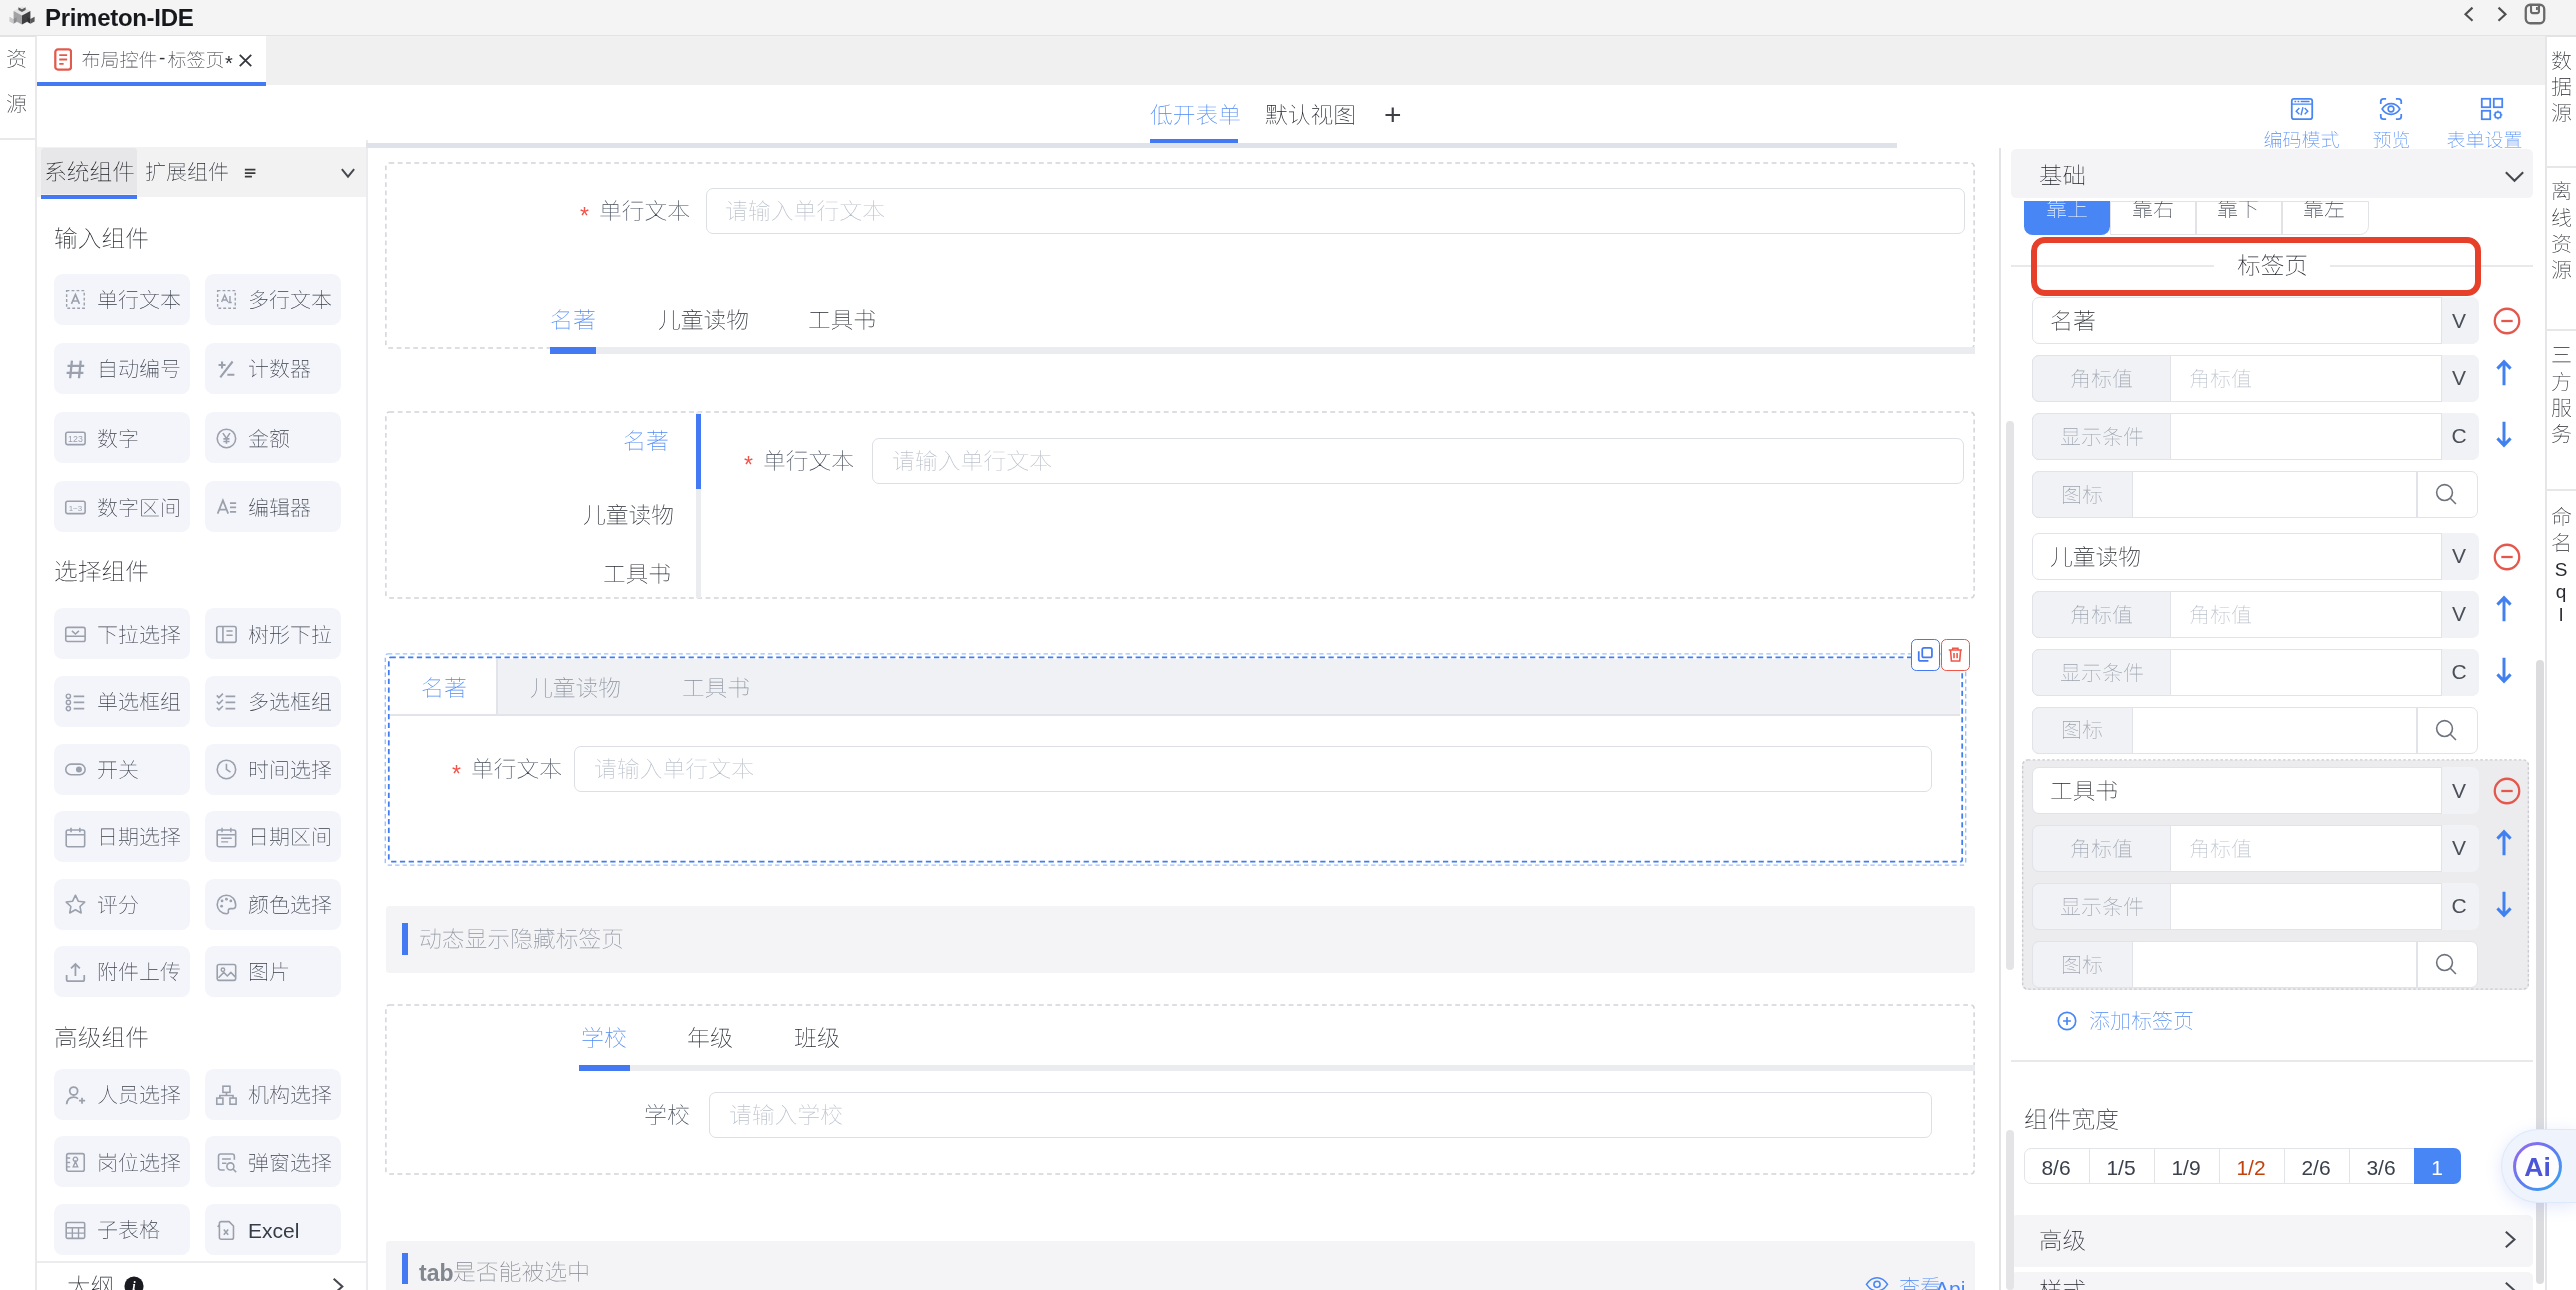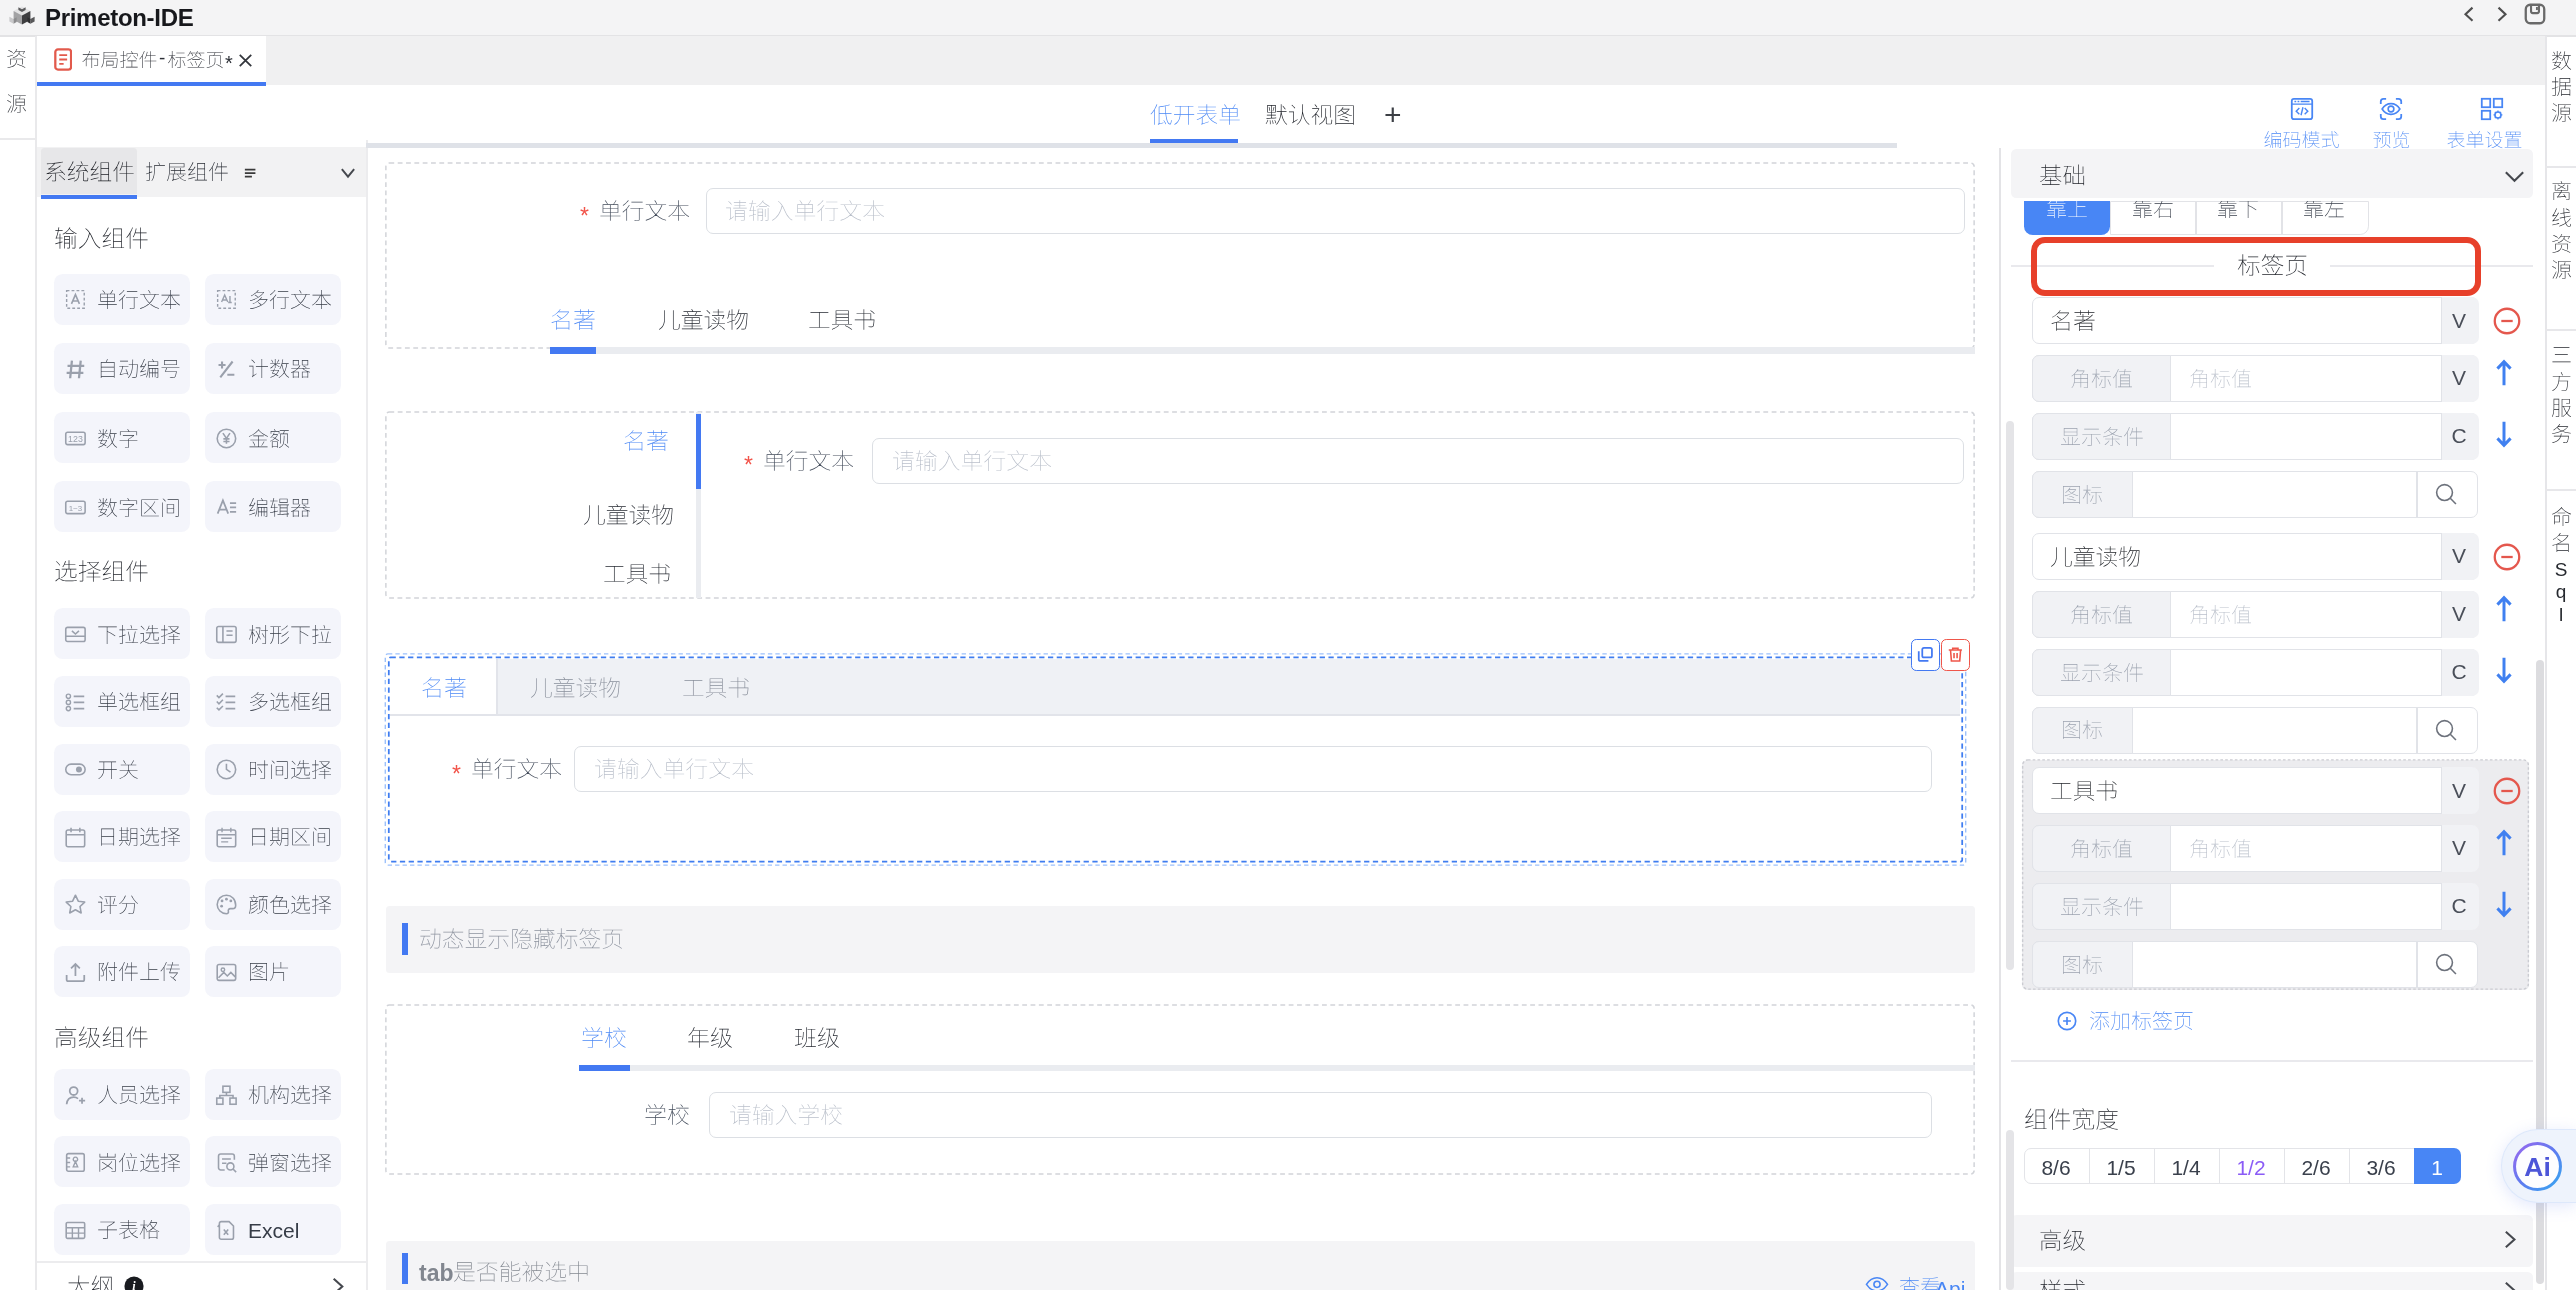--- a/index.html
+++ b/index.html
@@ -994,23 +994,23 @@
       <use href="#g560_7EC4" x="0"></use>
       <use href="#g560_4EF6" x="1000"></use>
       <use href="#g560_5BBD" x="2000"></use>
       <use href="#g560_5EA6" x="3000"></use>
     </svg>
 <div style="position:absolute;left:2024px;top:1148px;width:67px;height:36px;background:#fff;border:1.8px solid #e3e4e8;border-radius:7px 0 0 7px;"></div>
 <div class="lt" style="left:2056px;transform:translateX(-50%);top:1156px;font-size:21px;font-weight:400;color:#3a404c;">8/6</div>
 <div style="position:absolute;left:2089px;top:1148px;width:67px;height:36px;background:#fff;border:1.8px solid #e3e4e8;border-radius:0;"></div>
 <div class="lt" style="left:2121px;transform:translateX(-50%);top:1156px;font-size:21px;font-weight:400;color:#3a404c;">1/5</div>
 <div style="position:absolute;left:2154px;top:1148px;width:67px;height:36px;background:#fff;border:1.8px solid #e3e4e8;border-radius:0;"></div>
-<div class="lt" style="left:2186px;transform:translateX(-50%);top:1156px;font-size:21px;font-weight:400;color:#3a404c;">1/4</div>
+<div class="lt" style="left:2186px;transform:translateX(-50%);top:1156px;font-size:21px;font-weight:400;color:#3a404c;">1/9</div>
 <div style="position:absolute;left:2219px;top:1148px;width:67px;height:36px;background:#fff;border:1.8px solid #e3e4e8;border-radius:0;"></div>
-<div class="lt" style="left:2251px;transform:translateX(-50%);top:1156px;font-size:21px;font-weight:400;color:#8b5cf6;">1/2</div>
+<div class="lt" style="left:2251px;transform:translateX(-50%);top:1156px;font-size:21px;font-weight:400;color:#c2410c;">1/2</div>
 <div style="position:absolute;left:2284px;top:1148px;width:67px;height:36px;background:#fff;border:1.8px solid #e3e4e8;border-radius:0;"></div>
 <div class="lt" style="left:2316px;transform:translateX(-50%);top:1156px;font-size:21px;font-weight:400;color:#3a404c;">2/6</div>
 <div style="position:absolute;left:2349px;top:1148px;width:67px;height:36px;background:#fff;border:1.8px solid #e3e4e8;border-radius:0;"></div>
 <div class="lt" style="left:2381px;transform:translateX(-50%);top:1156px;font-size:21px;font-weight:400;color:#3a404c;">3/6</div>
 <div style="position:absolute;left:2414px;top:1148px;width:47px;height:36px;background:#4886f5;border-radius:0 7px 7px 0;"></div>
 <div class="lt" style="left:2437px;transform:translateX(-50%);top:1156px;font-size:21px;font-weight:400;color:#fff;">1</div>
 <div style="position:absolute;left:2011px;top:1215px;width:522px;height:52px;background:#f5f5f7;border-radius:5.3px;"></div>
 <svg class="zt" style="left:2039px;top:1228px;width:47px;height:24px;color:#23262d;" viewBox="0 -880 2000 1000" fill="currentColor">
       <use href="#g560_9AD8" x="0"></use>
       <use href="#g560_7EA7" x="1000"></use>

